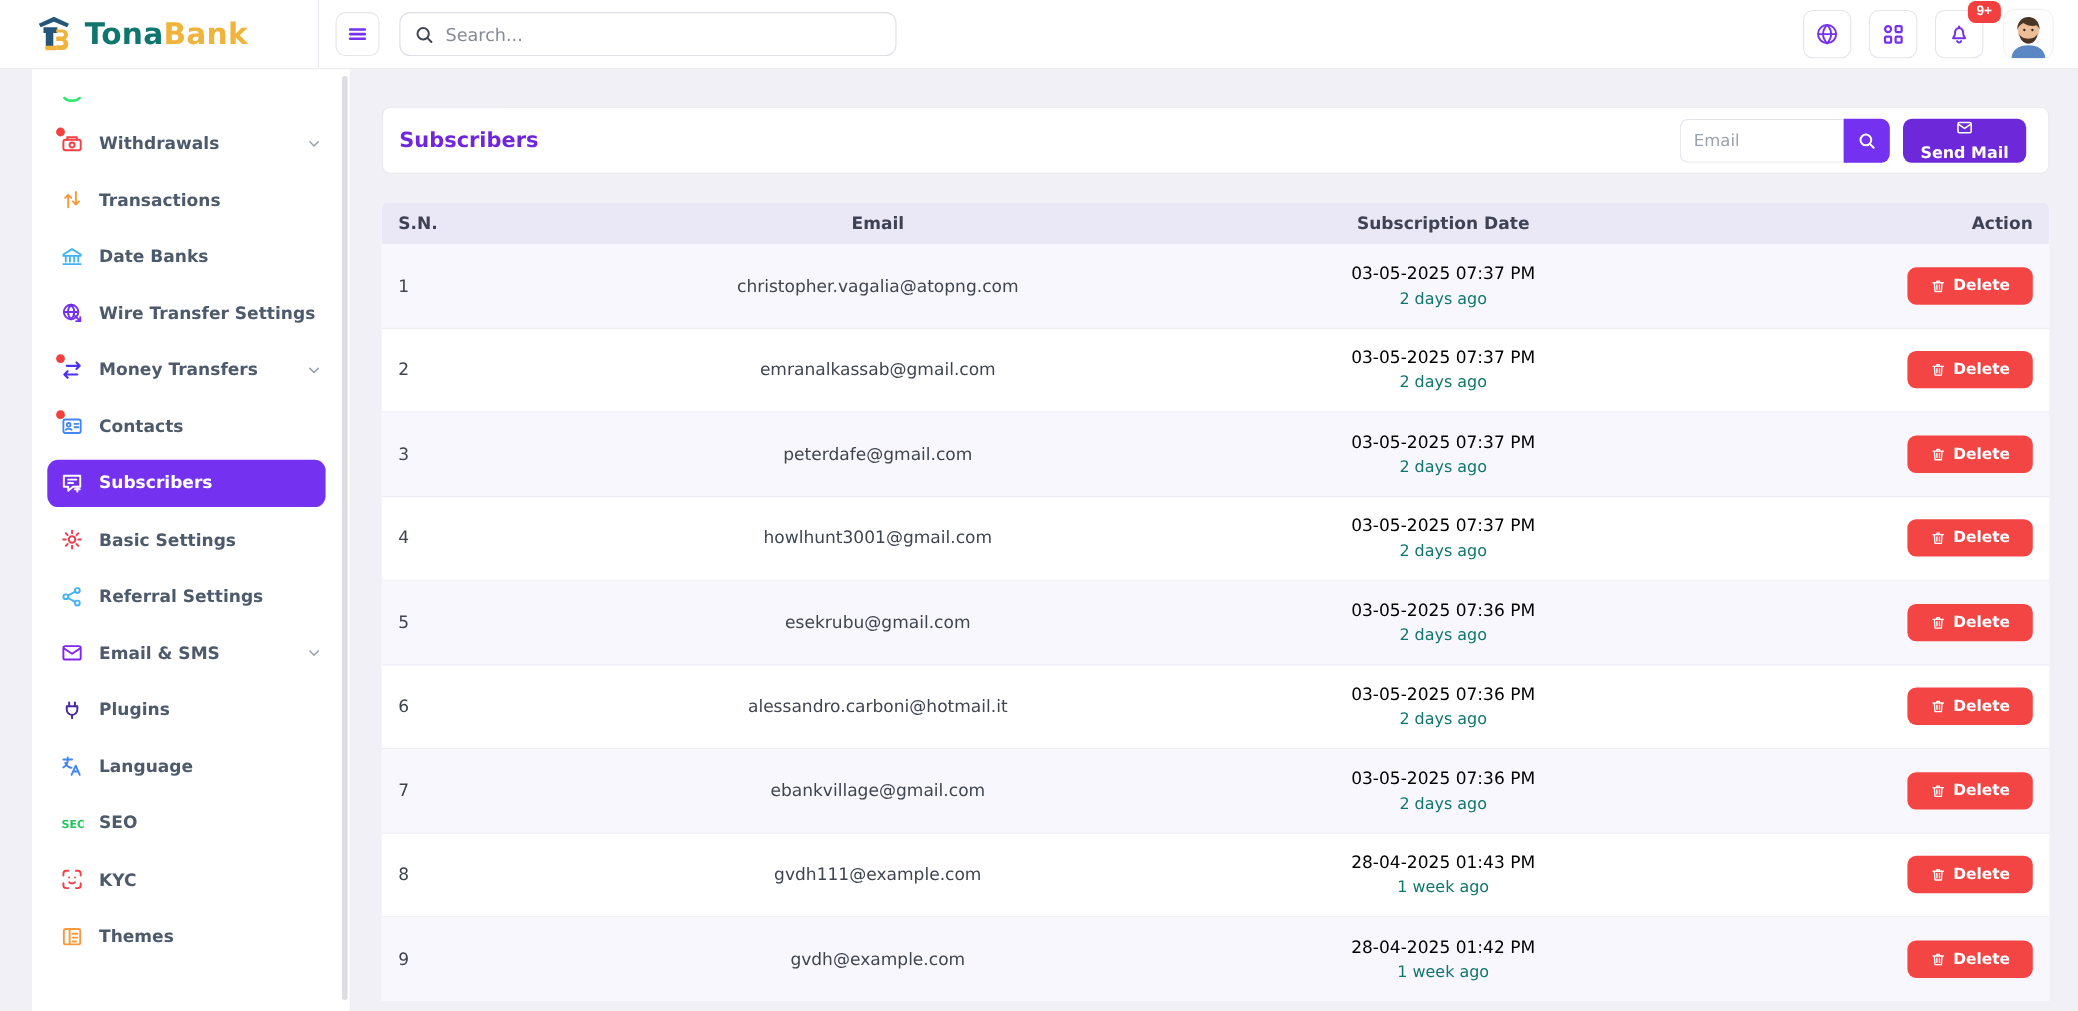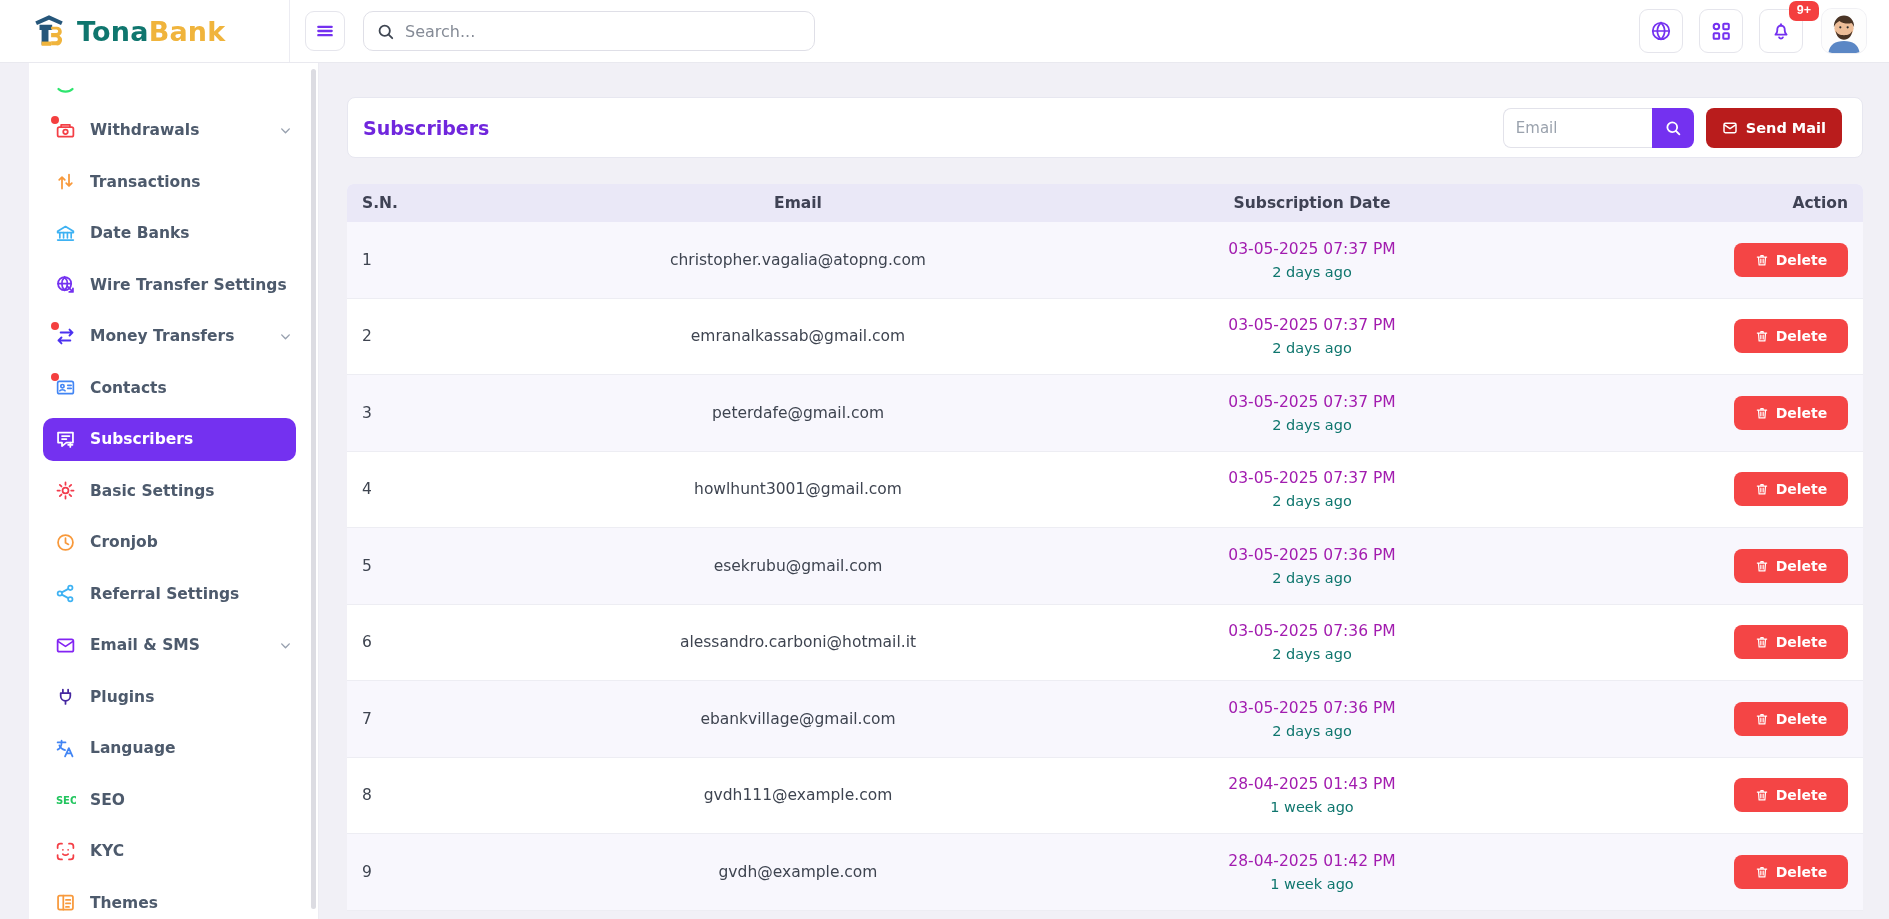--- a/index.html
+++ b/index.html
@@ -58,38 +58,38 @@
     display:flex; align-items:center; padding:0 20px 0 15px; }
   .panel-title { font-size:19px; font-weight:bold; color:#7026dd; }
   .panel-right { margin-left:auto; display:flex; align-items:center; }
   .email-group { display:flex; }
   .email-input { width:149px; height:40px; border:1px solid #e2e2ea; border-right:0;
     border-radius:8px 0 0 8px; padding:0 12px; font-size:15px; color:#3f4652; outline:0;
     font-family:inherit; }
   .email-input::placeholder { color:#9aa2ad; }
   .mini-search { width:42px; height:40px; background:#7431f0; border:0; border-radius:0 8px 8px 0;
     color:#fff; display:flex; align-items:center; justify-content:center; cursor:pointer; }
-  .send-btn { margin-left:12px; height:40px; padding:0 16px; background:#b91c1c; color:#fff;
+  .send-btn { margin-left:12px; height:40px; padding:0 16px; background:#6d28d9; color:#fff;
     border:0; border-radius:8px; font-size:14.5px; font-weight:bold; display:flex;
-    align-items:center; gap:8px; cursor:pointer; font-family:inherit; }
+    align-items:center; gap:8px; cursor:pointer; font-family:inherit;flex-direction:column; }
   .send-btn .icon { width:16px; height:16px; }
 
   
   .table { margin-top:26px; border-radius:6px 6px 0 0; overflow:hidden; background:#fff; }
   .trow, .thead { display:flex; align-items:center; }
   .thead { height:38px; background:#eae8f7; font-size:15.5px; font-weight:bold; color:#3f4254; }
   .trow { height:76.5px; border-bottom:1px solid #ededf3; font-size:15.5px; color:#3e4450; }
   .trow.odd { background:#f8f7fd; }
   .col-sn { width:120px; padding-left:15px; text-align:left; }
   .col-email { width:662px; text-align:center; }
   .col-date { width:366px; text-align:center; }
   .col-action { flex:1; text-align:right; padding-right:15px; display:flex;
     justify-content:flex-end; align-items:center; }
   .thead .col-action { display:block; }
-  .date-main { font-size:15.5px; color:#a21caf; }
+  .date-main { font-size:15.5px; color:#000000; }
   .date-ago { font-size:14.5px; color:#0f766e; margin-top:6px; }
   .del-btn { width:114px; height:34px; background:#f44545; color:#fff; border:0; border-radius:8px;
     font-size:14px; font-weight:bold; display:inline-flex; align-items:center; justify-content:center;
     gap:7px; cursor:pointer; font-family:inherit; }
   .del-btn .icon { width:14px; height:14px; }
 </style>
 </head>
 <body>
 
 <div class="topbar">
@@ -274,31 +274,20 @@
               <svg viewBox="0 0 24 24" fill="none" stroke="currentColor" stroke-width="2" stroke-linecap="round">
                 <circle cx="12" cy="12" r="3.4"></circle>
                 <path d="M12 2.8v2.7M12 18.5v2.7M2.8 12h2.7M18.5 12h2.7M5.5 5.5l1.9 1.9M16.6 16.6l1.9 1.9M18.5 5.5l-1.9 1.9M7.4 16.6l-1.9 1.9"></path>
               </svg>
             </span>
           </span>
           <span class="label">Basic Settings</span>
         </div>
         <div class="side-item">
           <span class="icon-wrap">
-            <span class="icon" style="color:#f8993b">
-              <svg viewBox="0 0 24 24" fill="none" stroke="currentColor" stroke-width="2" stroke-linecap="round">
-                <circle cx="12" cy="12" r="8.5"></circle>
-                <path d="M12 7v5.2l3.4 2"></path>
-              </svg>
-            </span>
-          </span>
-          <span class="label">Cronjob</span>
-        </div>
-        <div class="side-item">
-          <span class="icon-wrap">
             <span class="icon" style="color:#3eb2f3">
               <svg viewBox="0 0 24 24" fill="none" stroke="currentColor" stroke-width="2">
                 <circle cx="5.5" cy="12" r="2.5"></circle>
                 <circle cx="17.5" cy="5.5" r="2.5"></circle>
                 <circle cx="17.5" cy="18.5" r="2.5"></circle>
                 <path d="M7.8 10.7l7.4-4M7.8 13.3l7.4 4"></path>
               </svg>
             </span>
           </span>
           <span class="label">Referral Settings</span>

